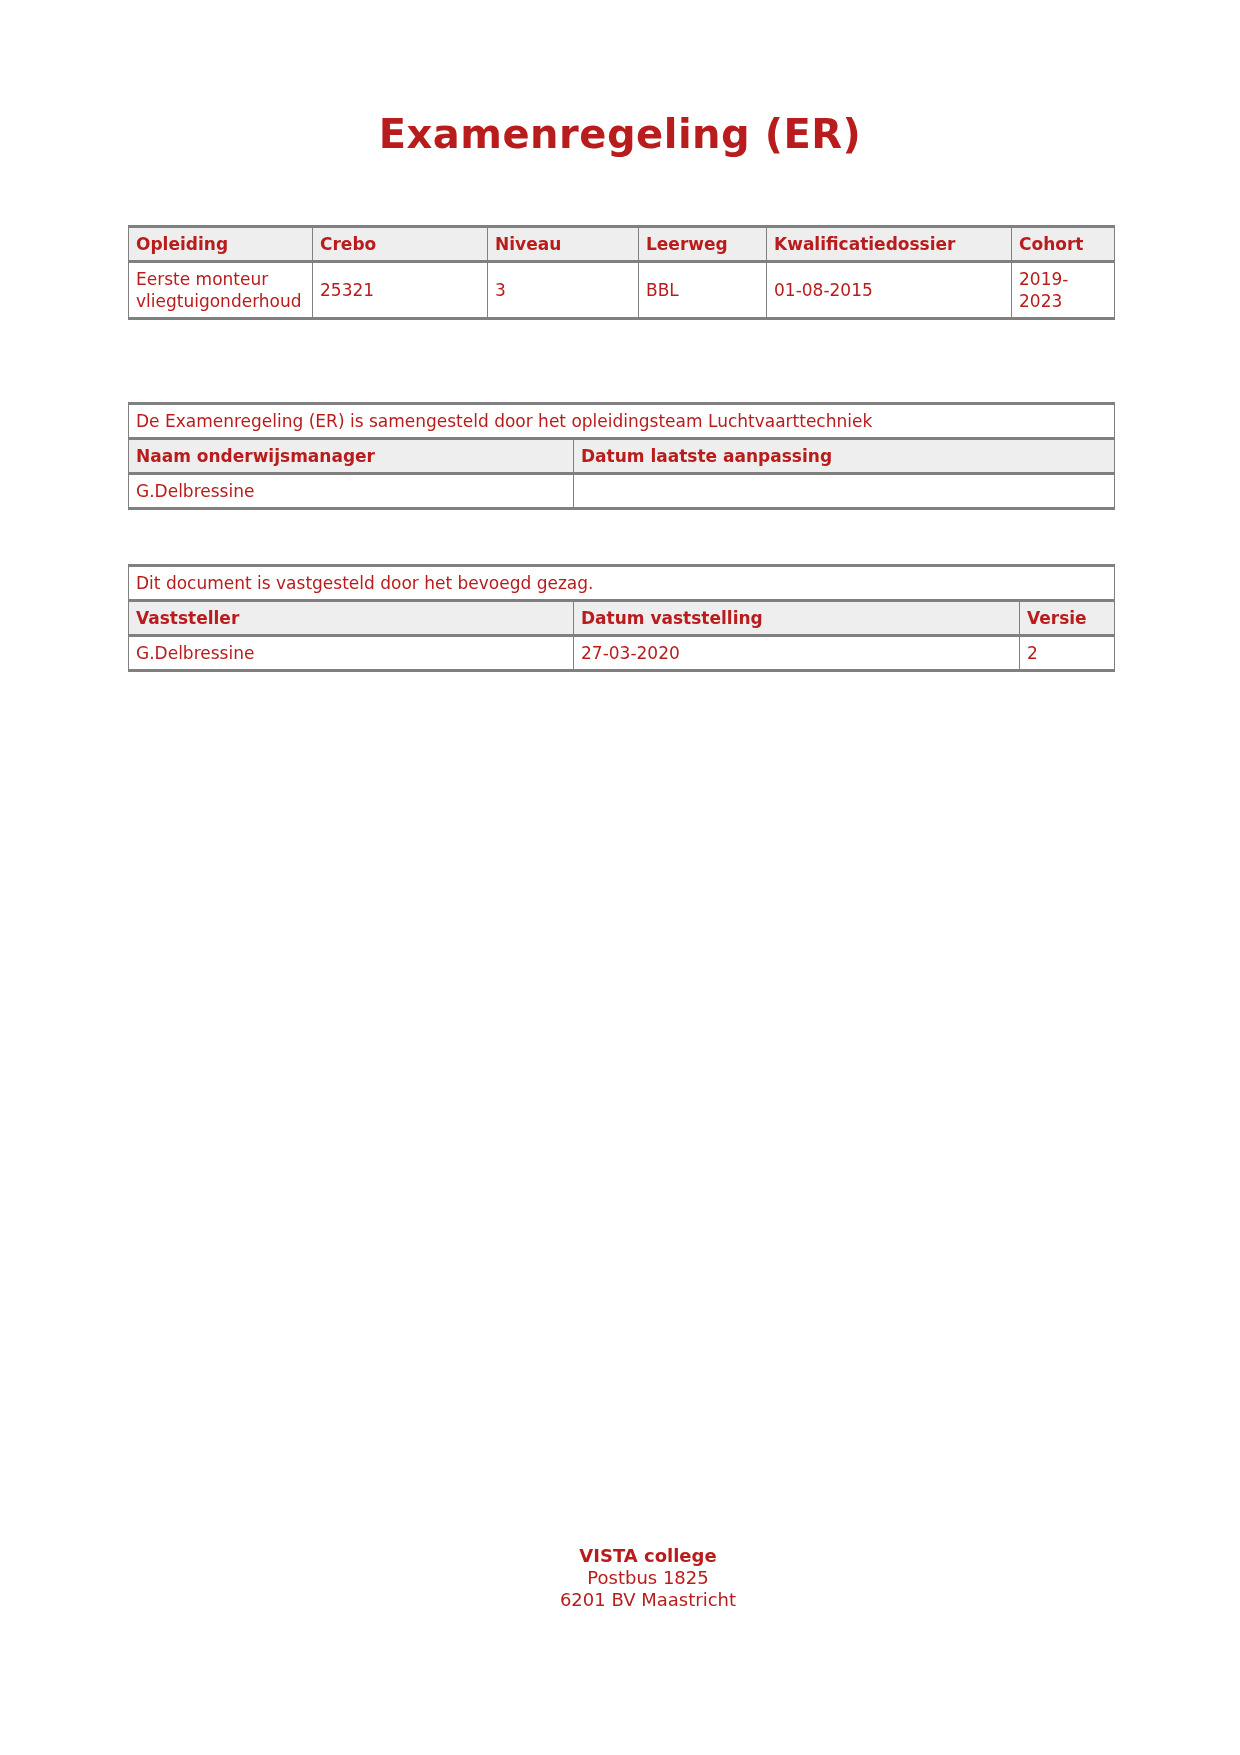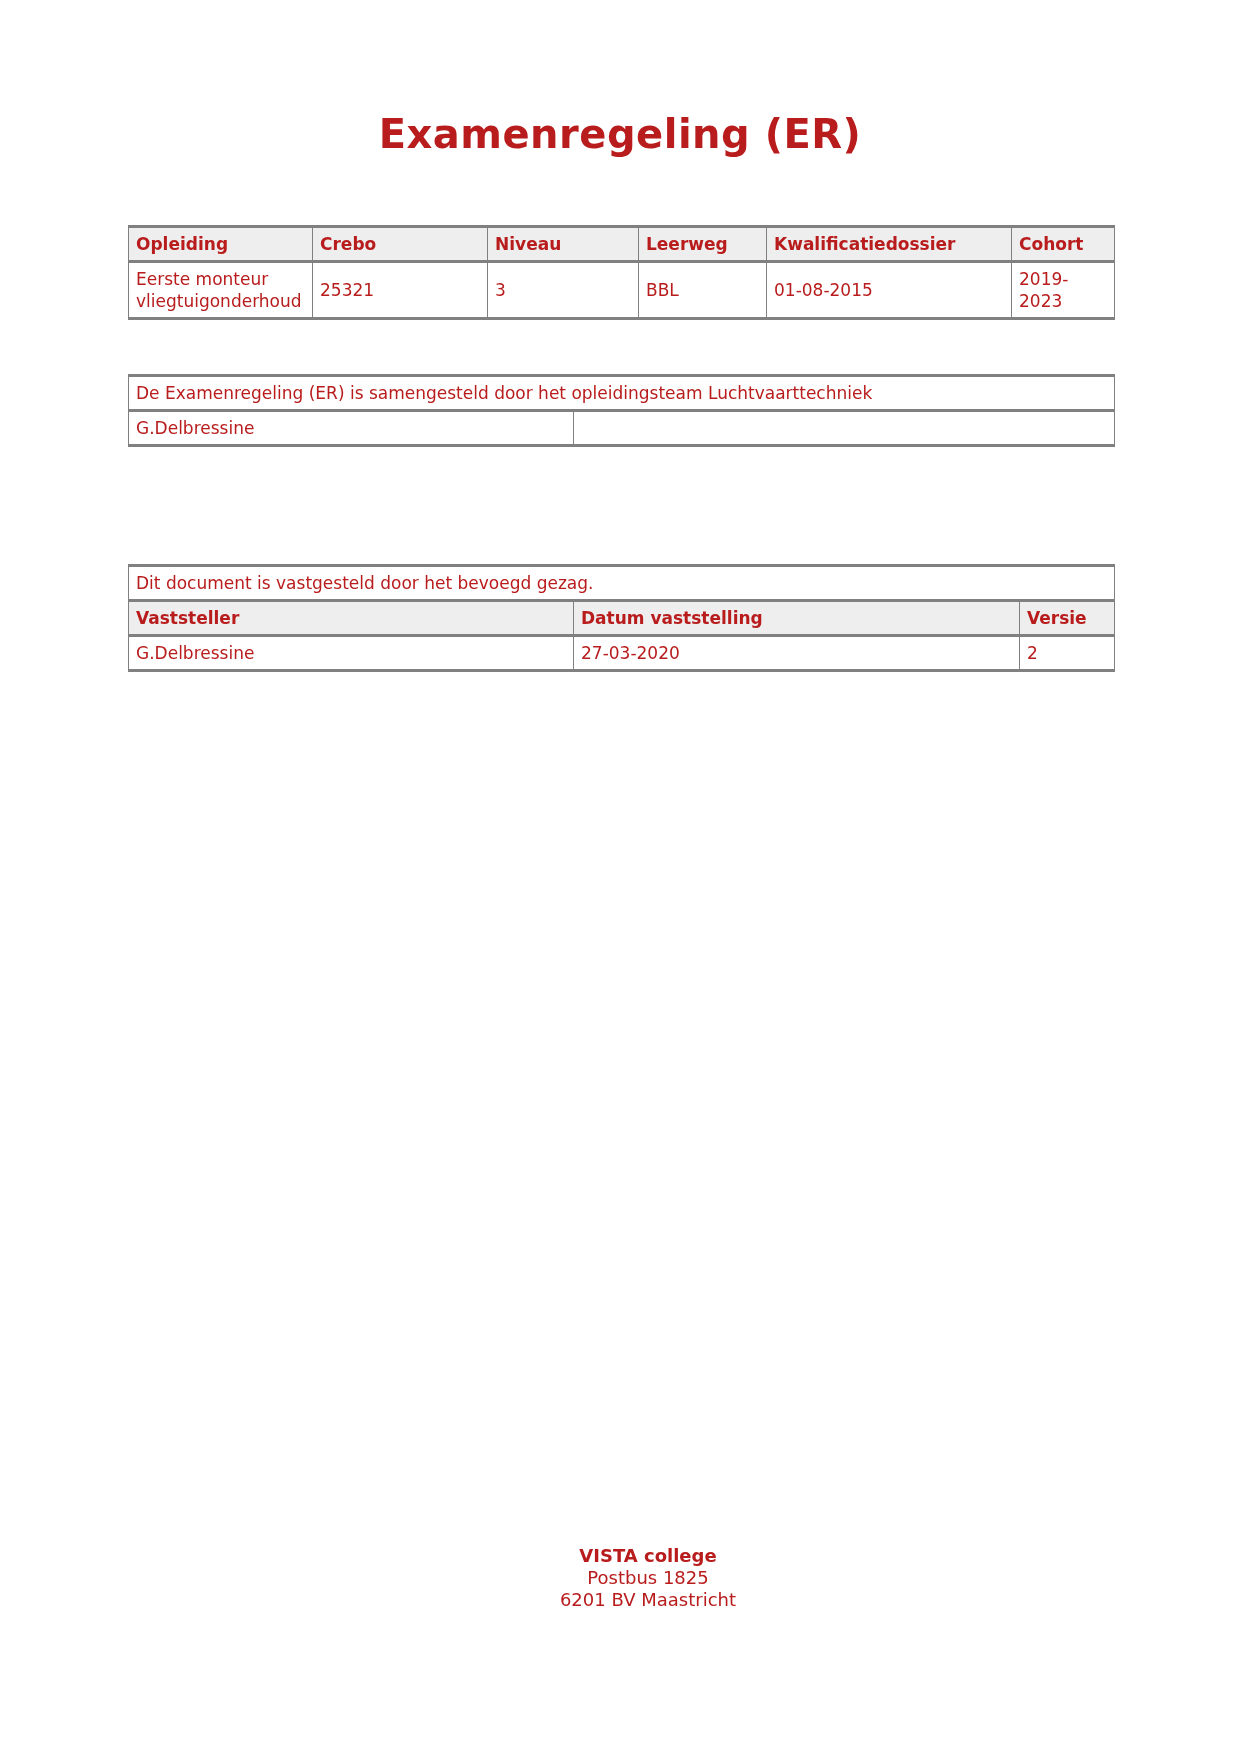--- a/index.html
+++ b/index.html
@@ -42,21 +42,21 @@
     text-align:left;
     vertical-align:middle;
     word-wrap:break-word;
   }
   table.doc-table th {
     background:#eeeeee;
     font-weight:bold;
   }
   td.caption-cell { background:#ffffff; }
   #program-table  { top:225px; }
-  #composition-table { top:374px; }
+  #composition-table { top:402px; }
   #approval-table { top:564px; }
   .page-footer {
     position:absolute;
     top:1545px;
     left:0;
     width:100%;
     text-align:center;
     font-size:18px;
     line-height:22px;
     padding-left:28px;
@@ -102,20 +102,24 @@
   <table class="doc-table" id="composition-table">
     <colgroup>
       <col style="width:445px">
         <col style="width:541px">
     </colgroup>
     <tbody>
         <tr>
       <td class="caption-cell" colspan="2">De Examenregeling (ER) is samengesteld door het opleidingsteam Luchtvaarttechniek</td>
     </tr>
     <tr>
+      <th>Naam onderwijsmanager</th>
+      <th>Datum laatste aanpassing</th>
+    </tr>
+    <tr>
       <td>G.Delbressine</td>
       <td></td>
     </tr>
   </tbody>
     </table>
 
   <table class="doc-table" id="approval-table">
     <colgroup>
       <col style="width:445px">
         <col style="width:446px">

